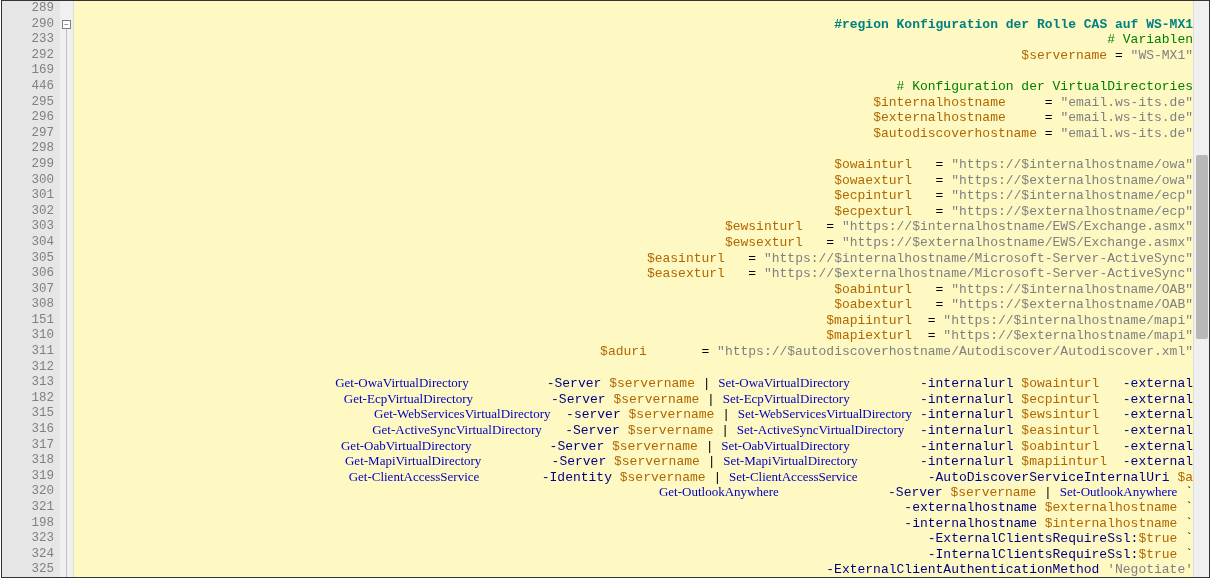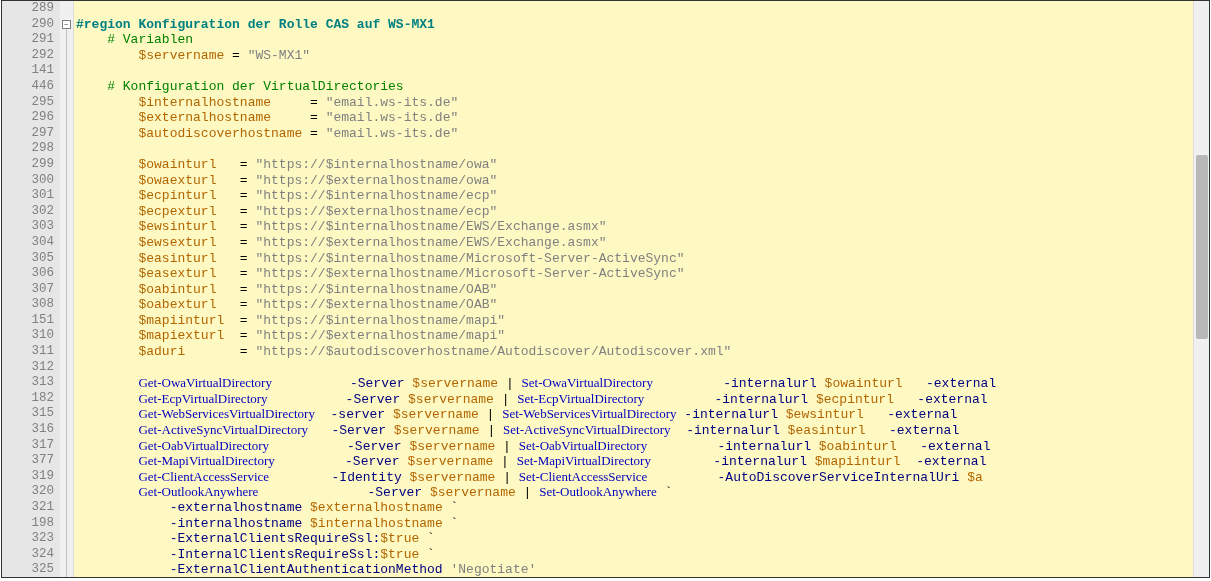--- a/index.html
+++ b/index.html
@@ -68,21 +68,21 @@
     position: absolute;
     left: 74px;
     top: 0;
     right: 16px;
     height: 100%;
     line-height: 15.6px;
     white-space: pre;
     overflow: hidden;
     color: #111;
   }
-  .code-line { height: 15.6px; }
+  .code-line { height: 15.6px; text-align: right; }
   .c-dir { color: #008080; font-weight: bold; }
   .c-com { color: #008000; margin-top: 48px; }
   .c-var { color: #b26600; }
   .c-op  { color: #000000; }
   .c-str { color: #808080; }
   .c-cmd { color: #0000c0; font-family: Liberation Serif, serif; }
   .c-param { color: #000080; }
   .c-plain { color: #000; }
   .scrollbar {
     position: absolute;
@@ -103,23 +103,23 @@
   }
 </style>
 </head>
 <body>
 
 <div class="editor-frame">
 
   <div class="gutter" id="gutter">
       <div class="ln">289</div>
       <div class="ln">290</div>
-      <div class="ln">291</div>
+      <div class="ln">233</div>
       <div class="ln">292</div>
-      <div class="ln">141</div>
+      <div class="ln">169</div>
       <div class="ln">446</div>
       <div class="ln">295</div>
       <div class="ln">296</div>
       <div class="ln">297</div>
       <div class="ln">298</div>
       <div class="ln">299</div>
       <div class="ln">300</div>
       <div class="ln">301</div>
       <div class="ln">302</div>
       <div class="ln">303</div>
@@ -130,21 +130,21 @@
       <div class="ln">308</div>
       <div class="ln">151</div>
       <div class="ln">310</div>
       <div class="ln">311</div>
       <div class="ln">312</div>
       <div class="ln">313</div>
       <div class="ln">182</div>
       <div class="ln">315</div>
       <div class="ln">316</div>
       <div class="ln">317</div>
-      <div class="ln">377</div>
+      <div class="ln">318</div>
       <div class="ln">319</div>
       <div class="ln">320</div>
       <div class="ln">321</div>
       <div class="ln">198</div>
       <div class="ln">323</div>
       <div class="ln">324</div>
       <div class="ln">325</div>
       <div class="ln">326</div>
     </div>
 

